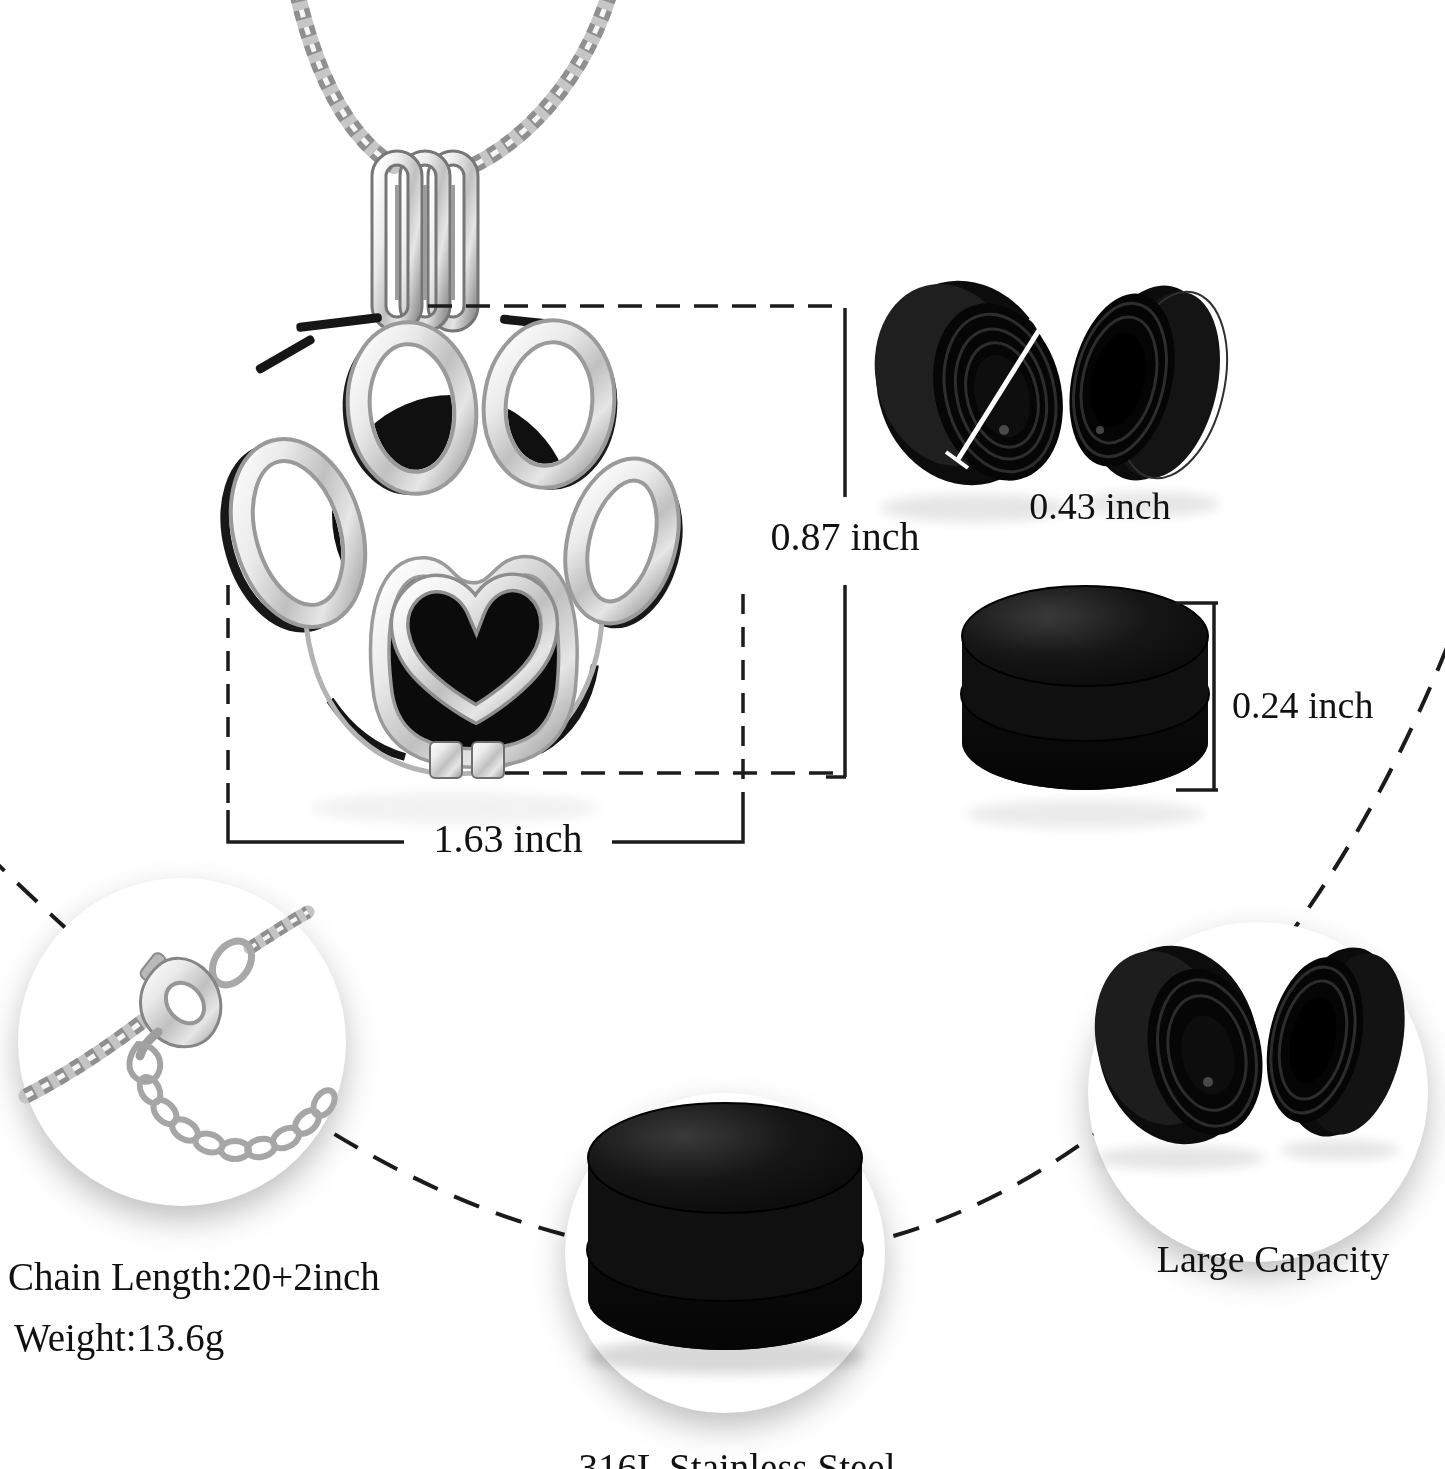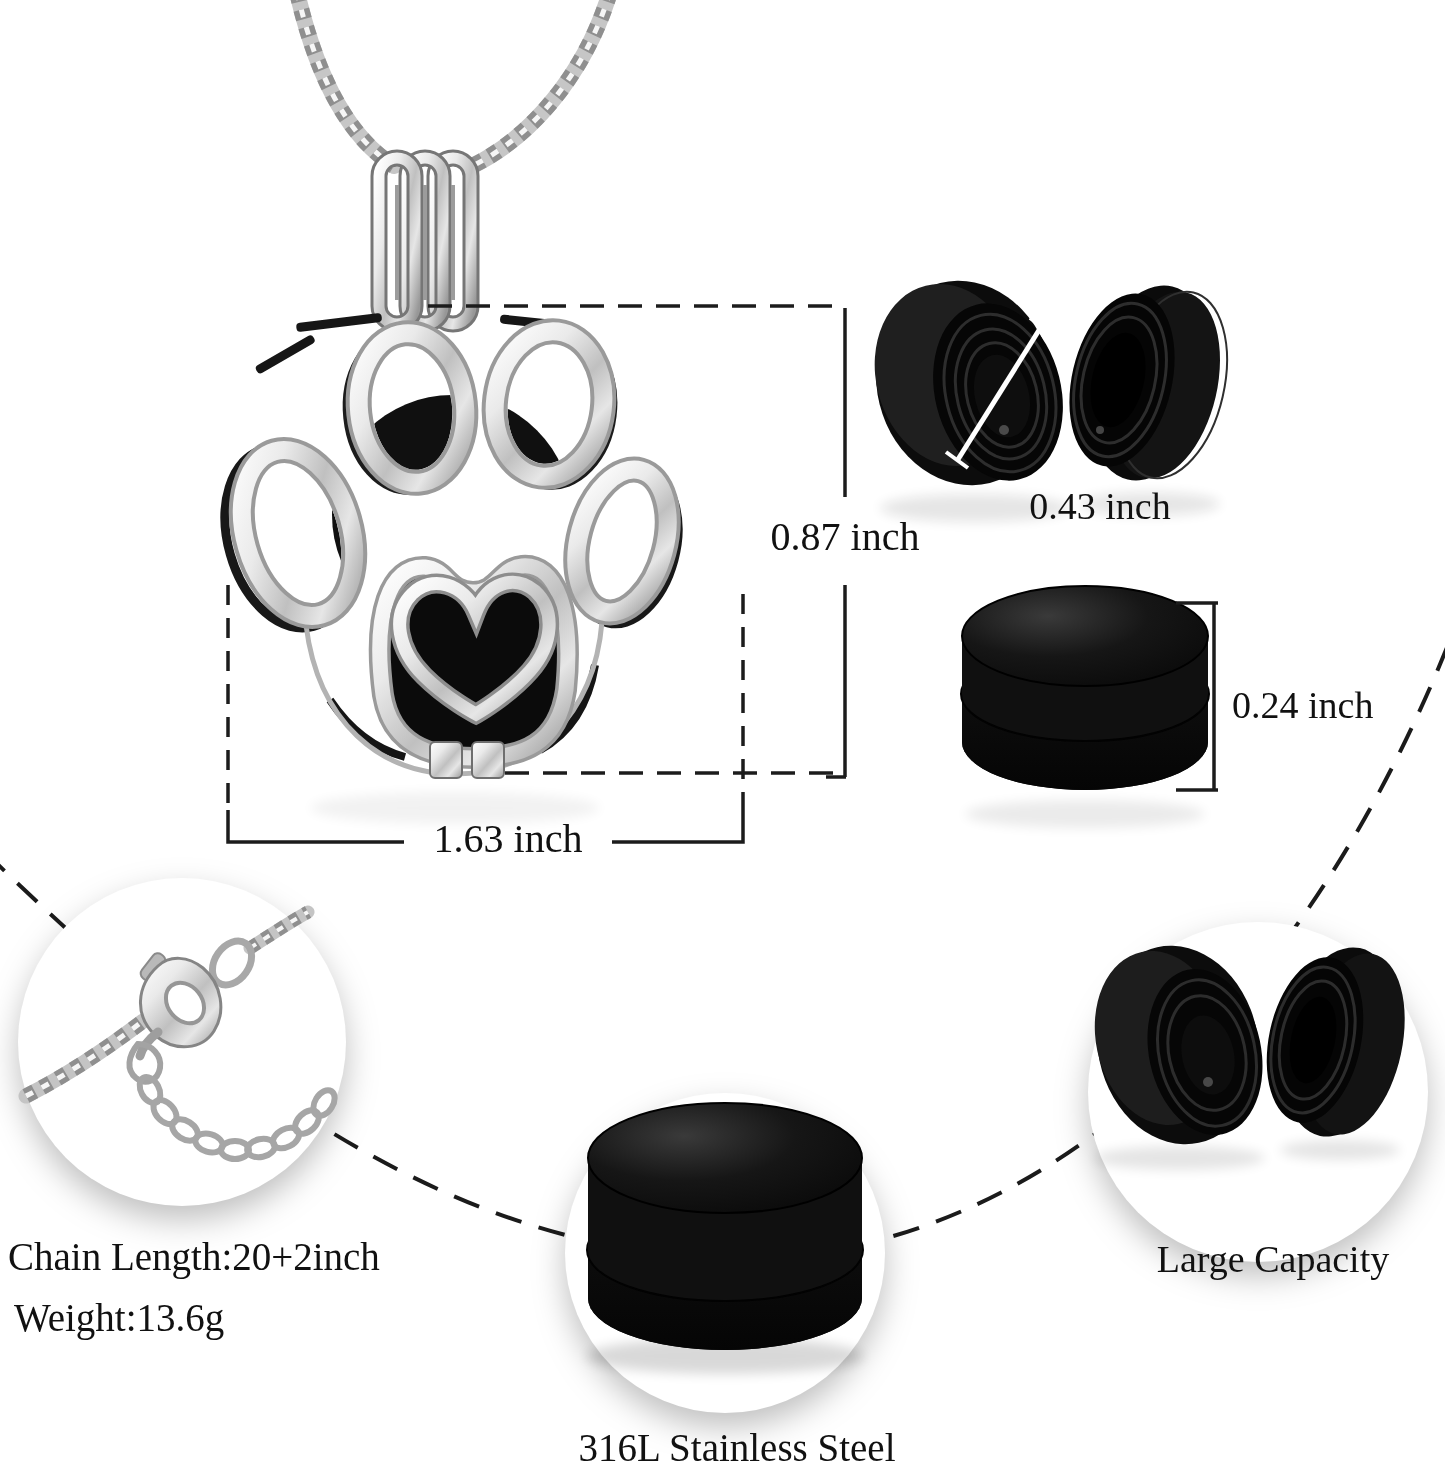--- a/index.html
+++ b/index.html
@@ -13,21 +13,21 @@
   .scene { position:absolute; left:0; top:0; }
   .lbl {
     position:absolute;
     color:#111111;
     white-space:nowrap;
     font-family:"Liberation Serif", serif;
     line-height:1.05;
   }
   .centered { transform:translateX(-50%); }
   .f40 { font-size:40px; }
-  .f39 { font-size:39px; }
+  .f39 { font-size:39px;margin-top:20px; }
   .f38 { font-size:38px; }
   .badge-shadow { filter:drop-shadow(0 14px 16px rgba(0,0,0,0.25)); }
 </style>
 </head>
 <body>
 
 <div class="page">
 
   <svg class="scene" width="1445" height="1469" viewBox="0 0 1445 1469">
     <defs>

